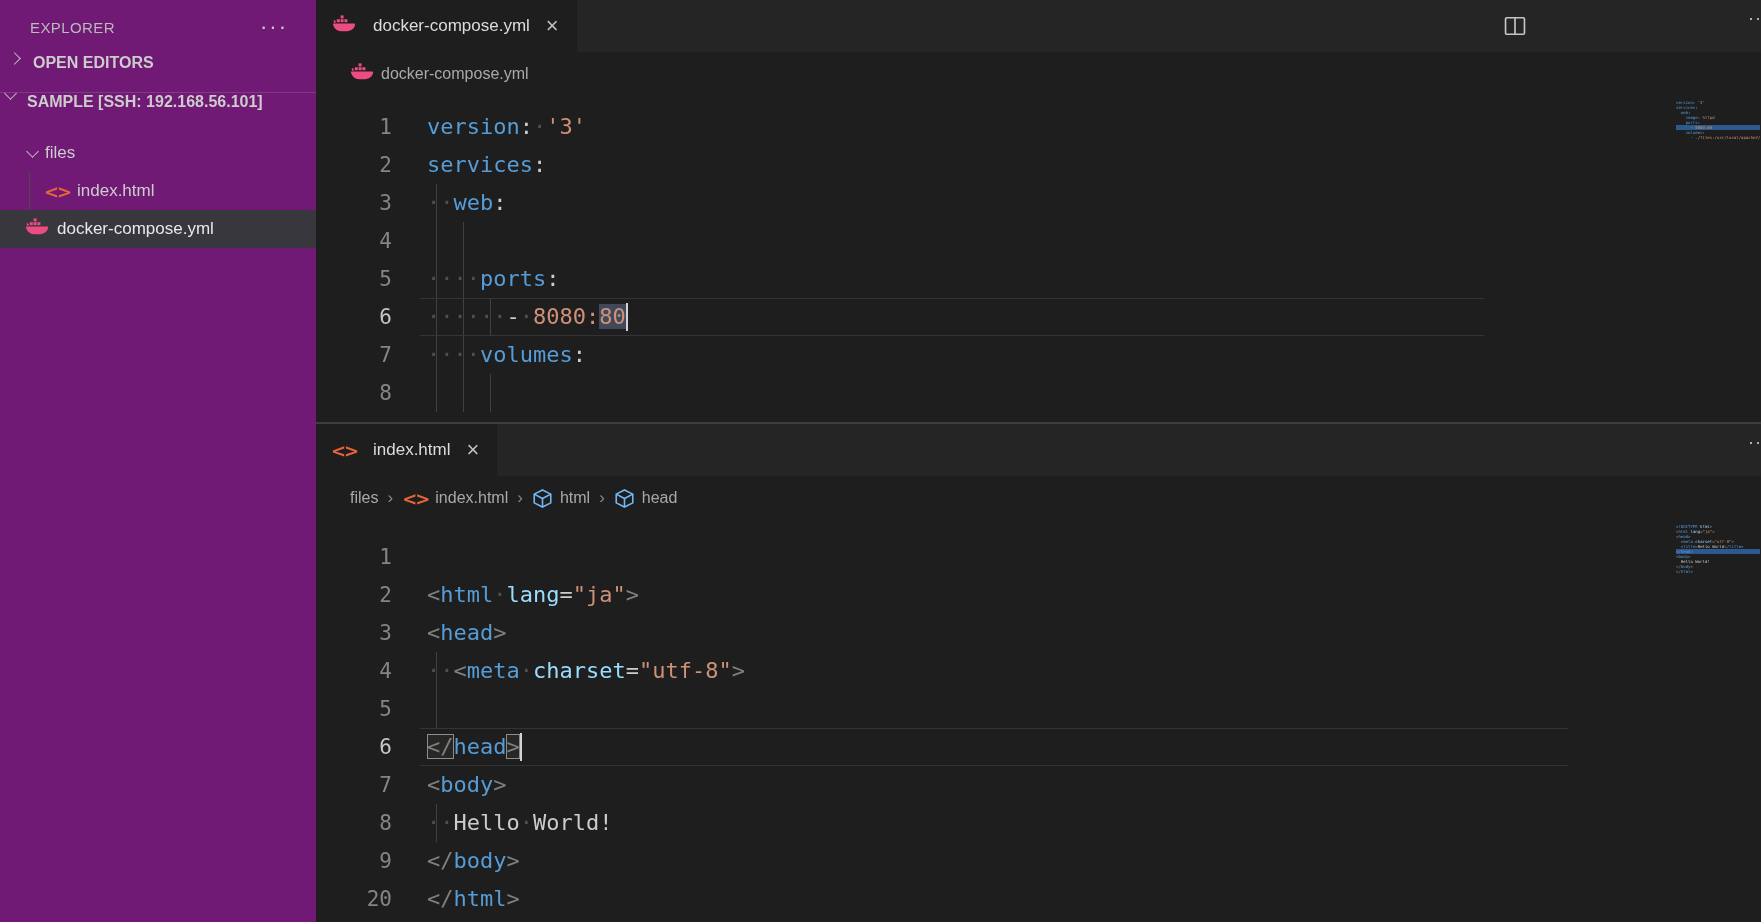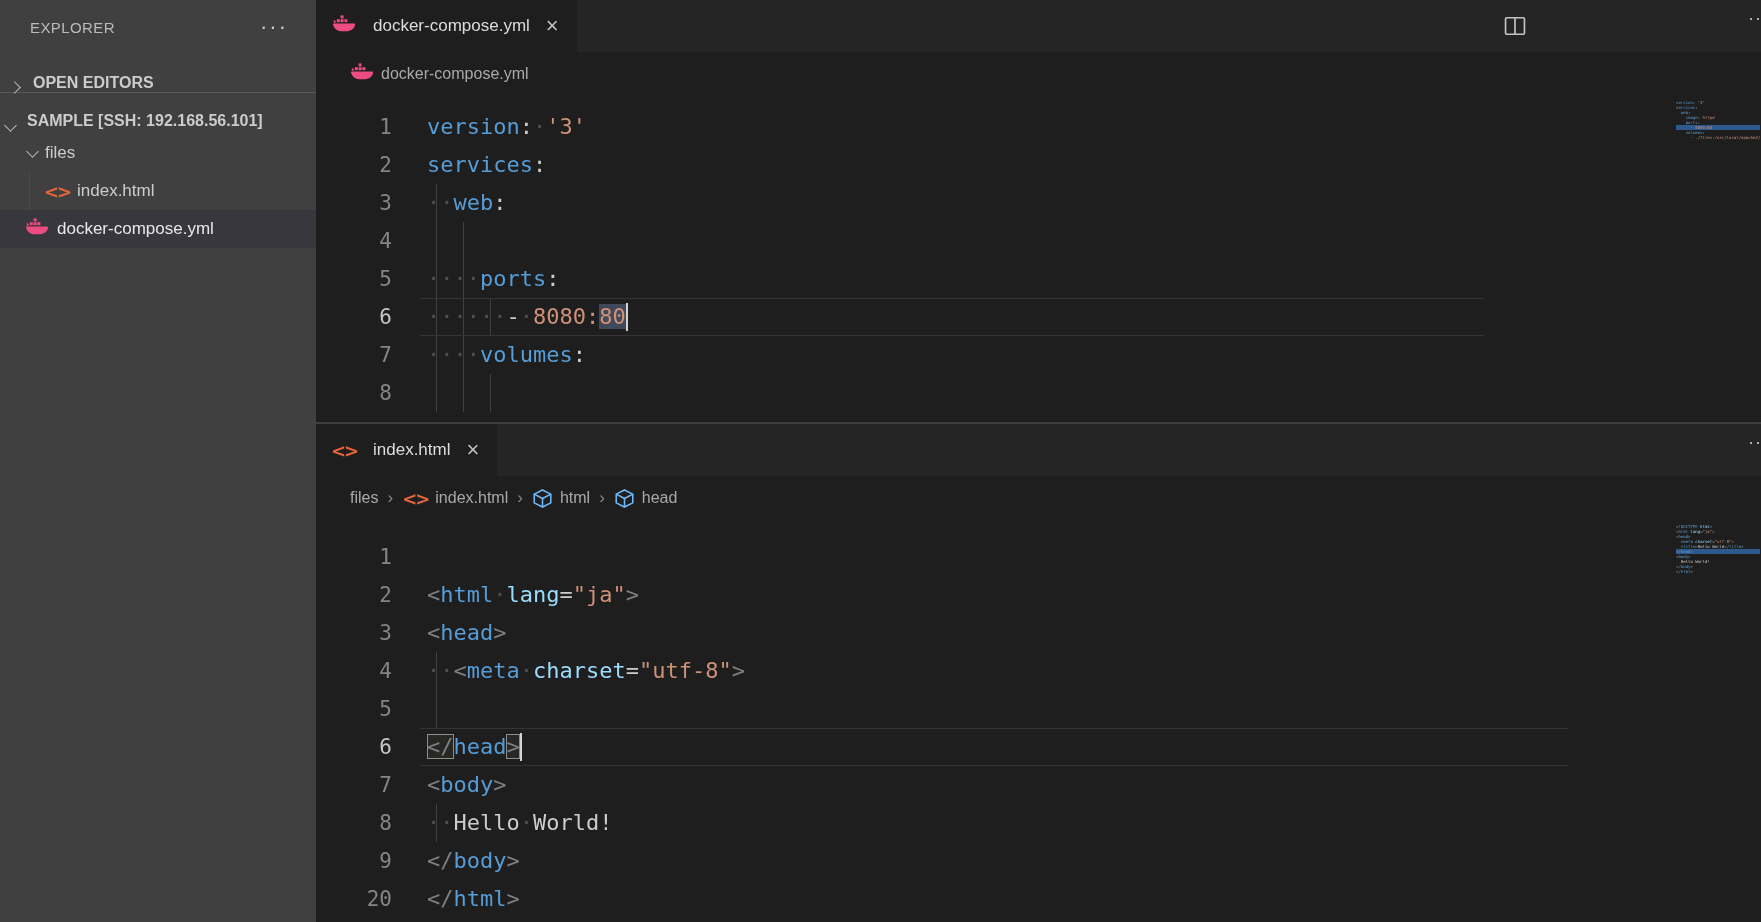--- a/index.html
+++ b/index.html
@@ -1,25 +1,25 @@
 <!DOCTYPE html>
 <html style="--kw: #569cd6; --attr: #9cdcfe; --str: #ce9178; --punct: #808080; --text: #cccccc; --dockerPink: #ec4c82; --htmlOrange: #e8653a; --cubeBlue: #6fb8f5;"><head>
 <meta charset="utf-8">
 <style>
   * { box-sizing: border-box; margin: 0; padding: 0; }
   html,body { background:#1e1e1e; }
   body { font-family:"Liberation Sans","DejaVu Sans",sans-serif; }
   .app { position:relative; width:1761px; height:922px; background:#1e1e1e; overflow:hidden; display:flex; }
 
   
-  .sidebar { width:316px; height:100%; background:#404040; flex:none; color:#cccccc; position:relative; }
+  .sidebar { width:316px; height:100%; background:#701a75; flex:none; color:#cccccc; position:relative; }
   .sb-header { height:54px; display:flex; align-items:center; justify-content:space-between; padding:0 28px 0 30px; }
   .sb-title { font-size:15px; color:#bbbbbb; letter-spacing:.4px; }
   .sb-more { font-size:22px; color:#cccccc; letter-spacing:2px; line-height:10px; cursor:pointer; }
-  .srow { display:flex; align-items:flex-end; height:38px; font-size:16px; }
+  .srow { display:flex; align-items:flex-start; height:38px; font-size:16px; }
   .srow.section { font-weight:700; color:#cccccc; font-size:16px; }
   .srow.sample { border-top:1px solid rgba(204,204,204,.18); }
   .chev { width:9px; height:9px; border-right:1.7px solid #bdbdbd; border-bottom:1.7px solid #bdbdbd; display:inline-block; flex:none; }
   .chev.r { transform:rotate(-45deg); margin:0 14px 0 10px; }
   .chev.d { transform:rotate(45deg); margin:-4px 12px 0 6px; }
   .tree { position:relative; margin-top:4px; }
   .trow { display:flex; align-items:center; height:38px; font-size:17px; color:#cccccc; cursor:pointer; }
   .trow .chev.d { margin:-4px 8px 0 0; }
   .trow.files { padding-left:28px; }
   .trow.index { padding-left:45px; }

